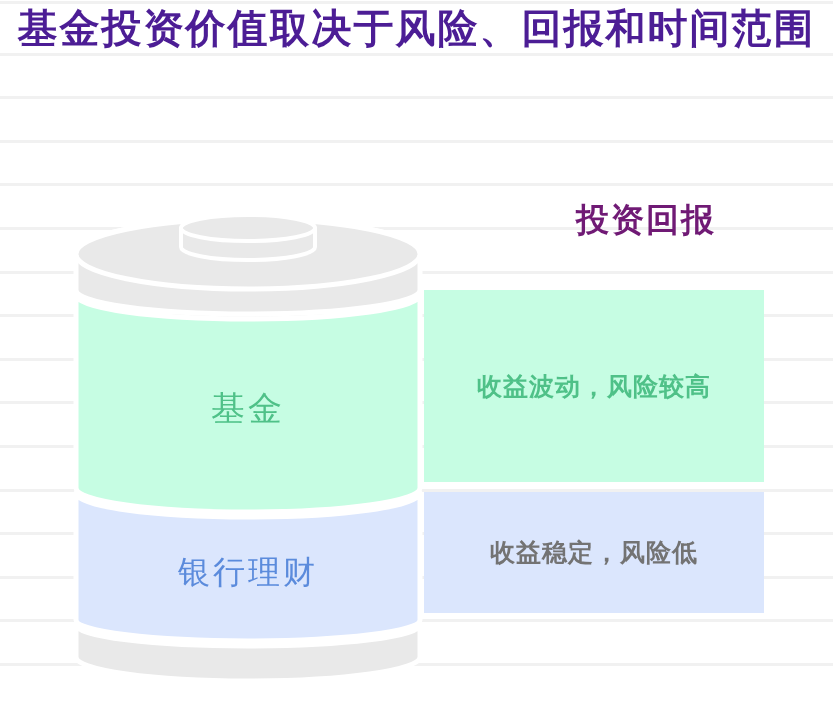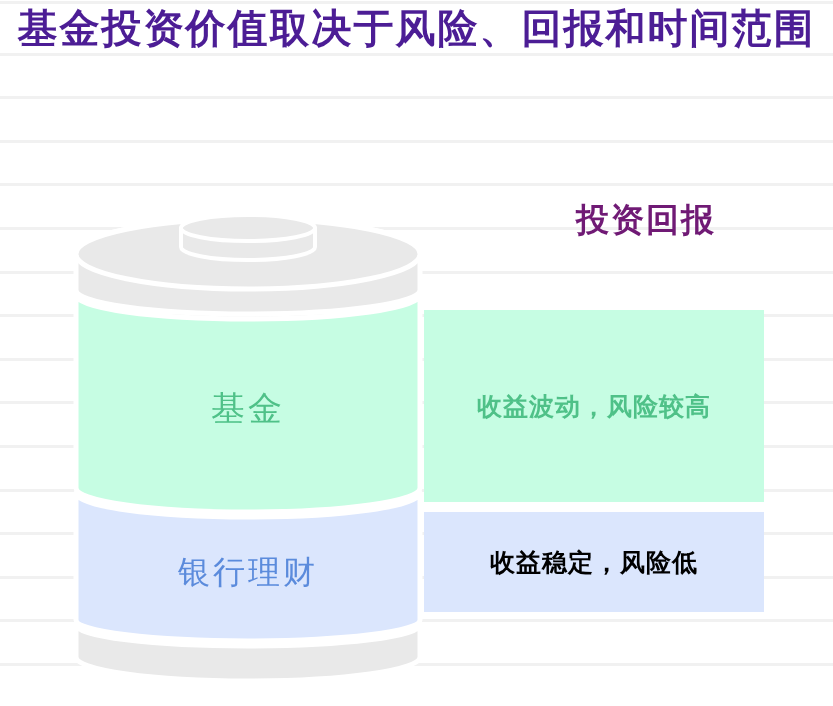--- a/index.html
+++ b/index.html
@@ -58,33 +58,32 @@
   .seg-label.bank { top: 551px; font-size: 32px; color: #5b8bdc; }
   .return-card {
     left: 424px;
     width: 340px;
     display: flex;
     align-items: center;
     justify-content: center;
     font-size: 25px;
     font-weight: bold;
     letter-spacing: 1px;
-    margin-top: 20px;
   }
   .return-card.fund {
     top: 290px;
     height: 192px;
     background: #c6fde3;
     color: #4fc188;
   }
   .return-card.bank {
     top: 492px;
-    height: 100px;
+    height: 121px;
     background: #dbe6fd;
-    color: #000000;
+    color: #737373;
   }
 </style>
 </head>
 <body>
 
 <div class="ruled-bg"></div>
 
 <div class="layer page-title">基金投资价值取决于风险、回报和时间范围</div>
 
 <div class="layer col-header">投资回报</div>

